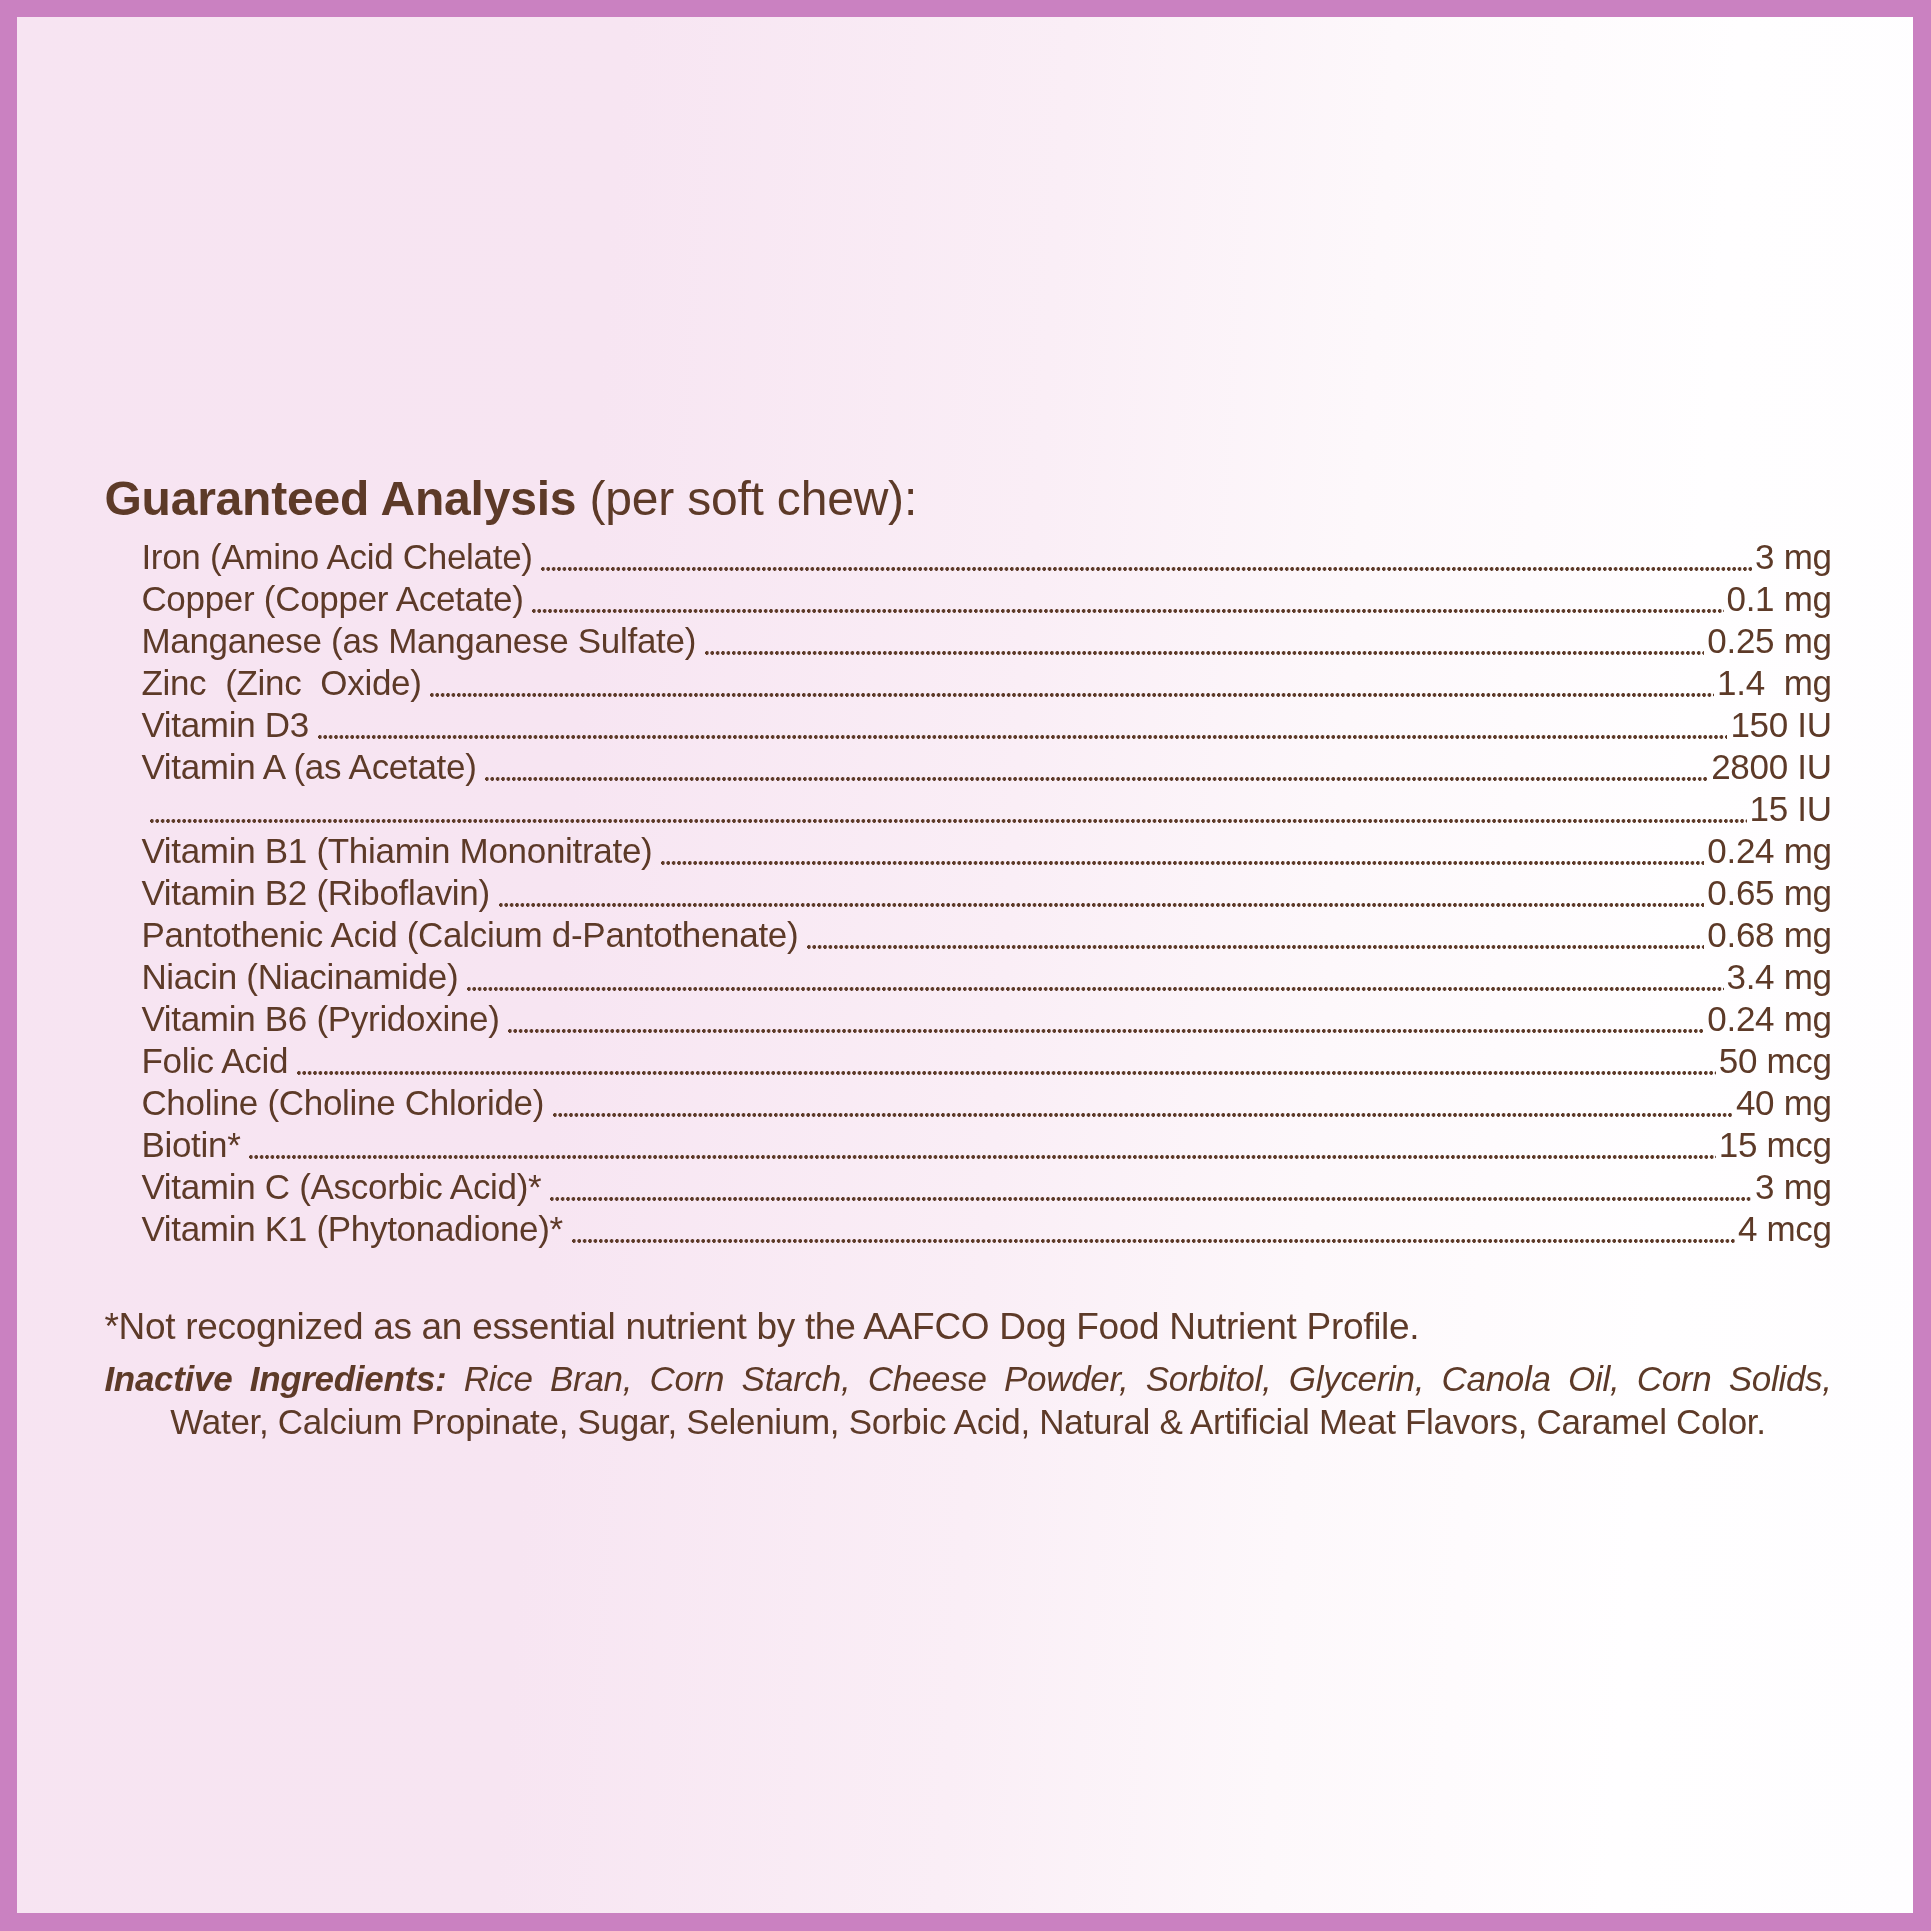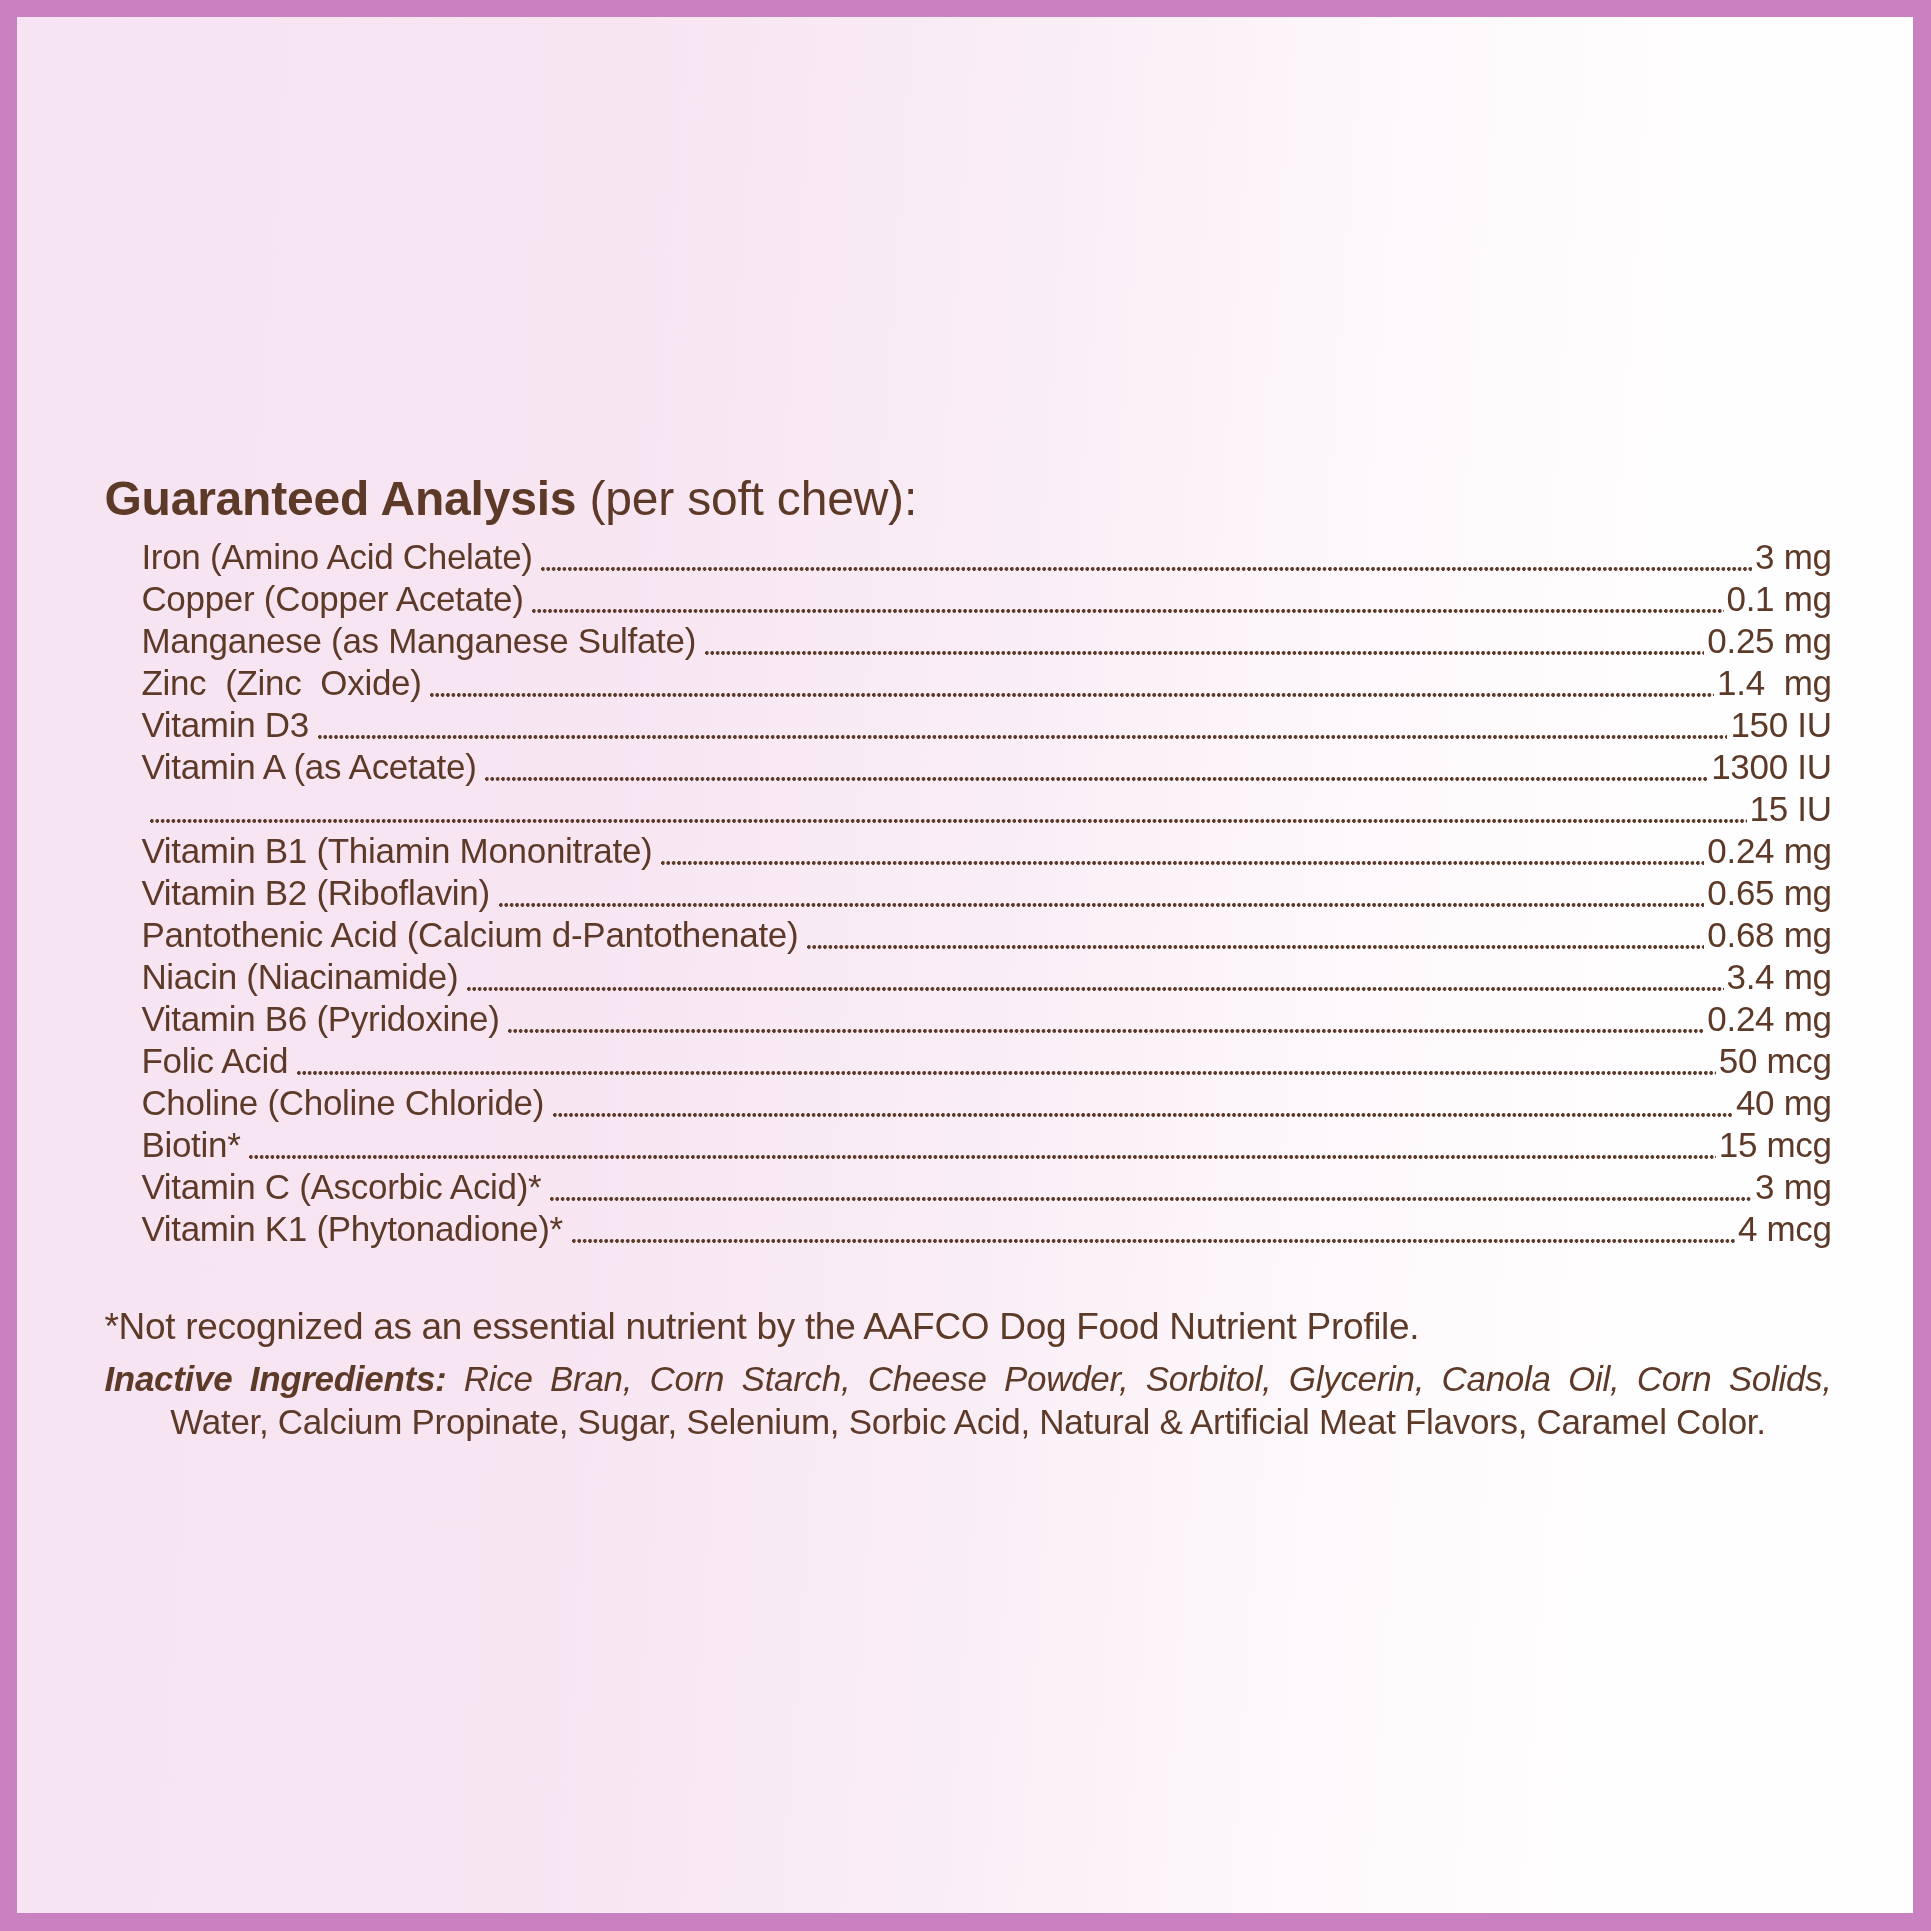--- a/index.html
+++ b/index.html
@@ -120,21 +120,21 @@
           <span class="value">1.4  mg</span>
         </div>
       <div class="row">
           <span class="label">Vitamin D3</span>
           <span class="leader"></span>
           <span class="value">150 IU</span>
         </div>
       <div class="row">
           <span class="label">Vitamin A (as Acetate)</span>
           <span class="leader"></span>
-          <span class="value">1300 IU</span>
+          <span class="value">2800 IU</span>
         </div>
       <div class="row">
           <span class="leader"></span>
           <span class="value">15 IU</span>
         </div>
       <div class="row">
           <span class="label">Vitamin B1 (Thiamin Mononitrate)</span>
           <span class="leader"></span>
           <span class="value">0.24 mg</span>
         </div>

